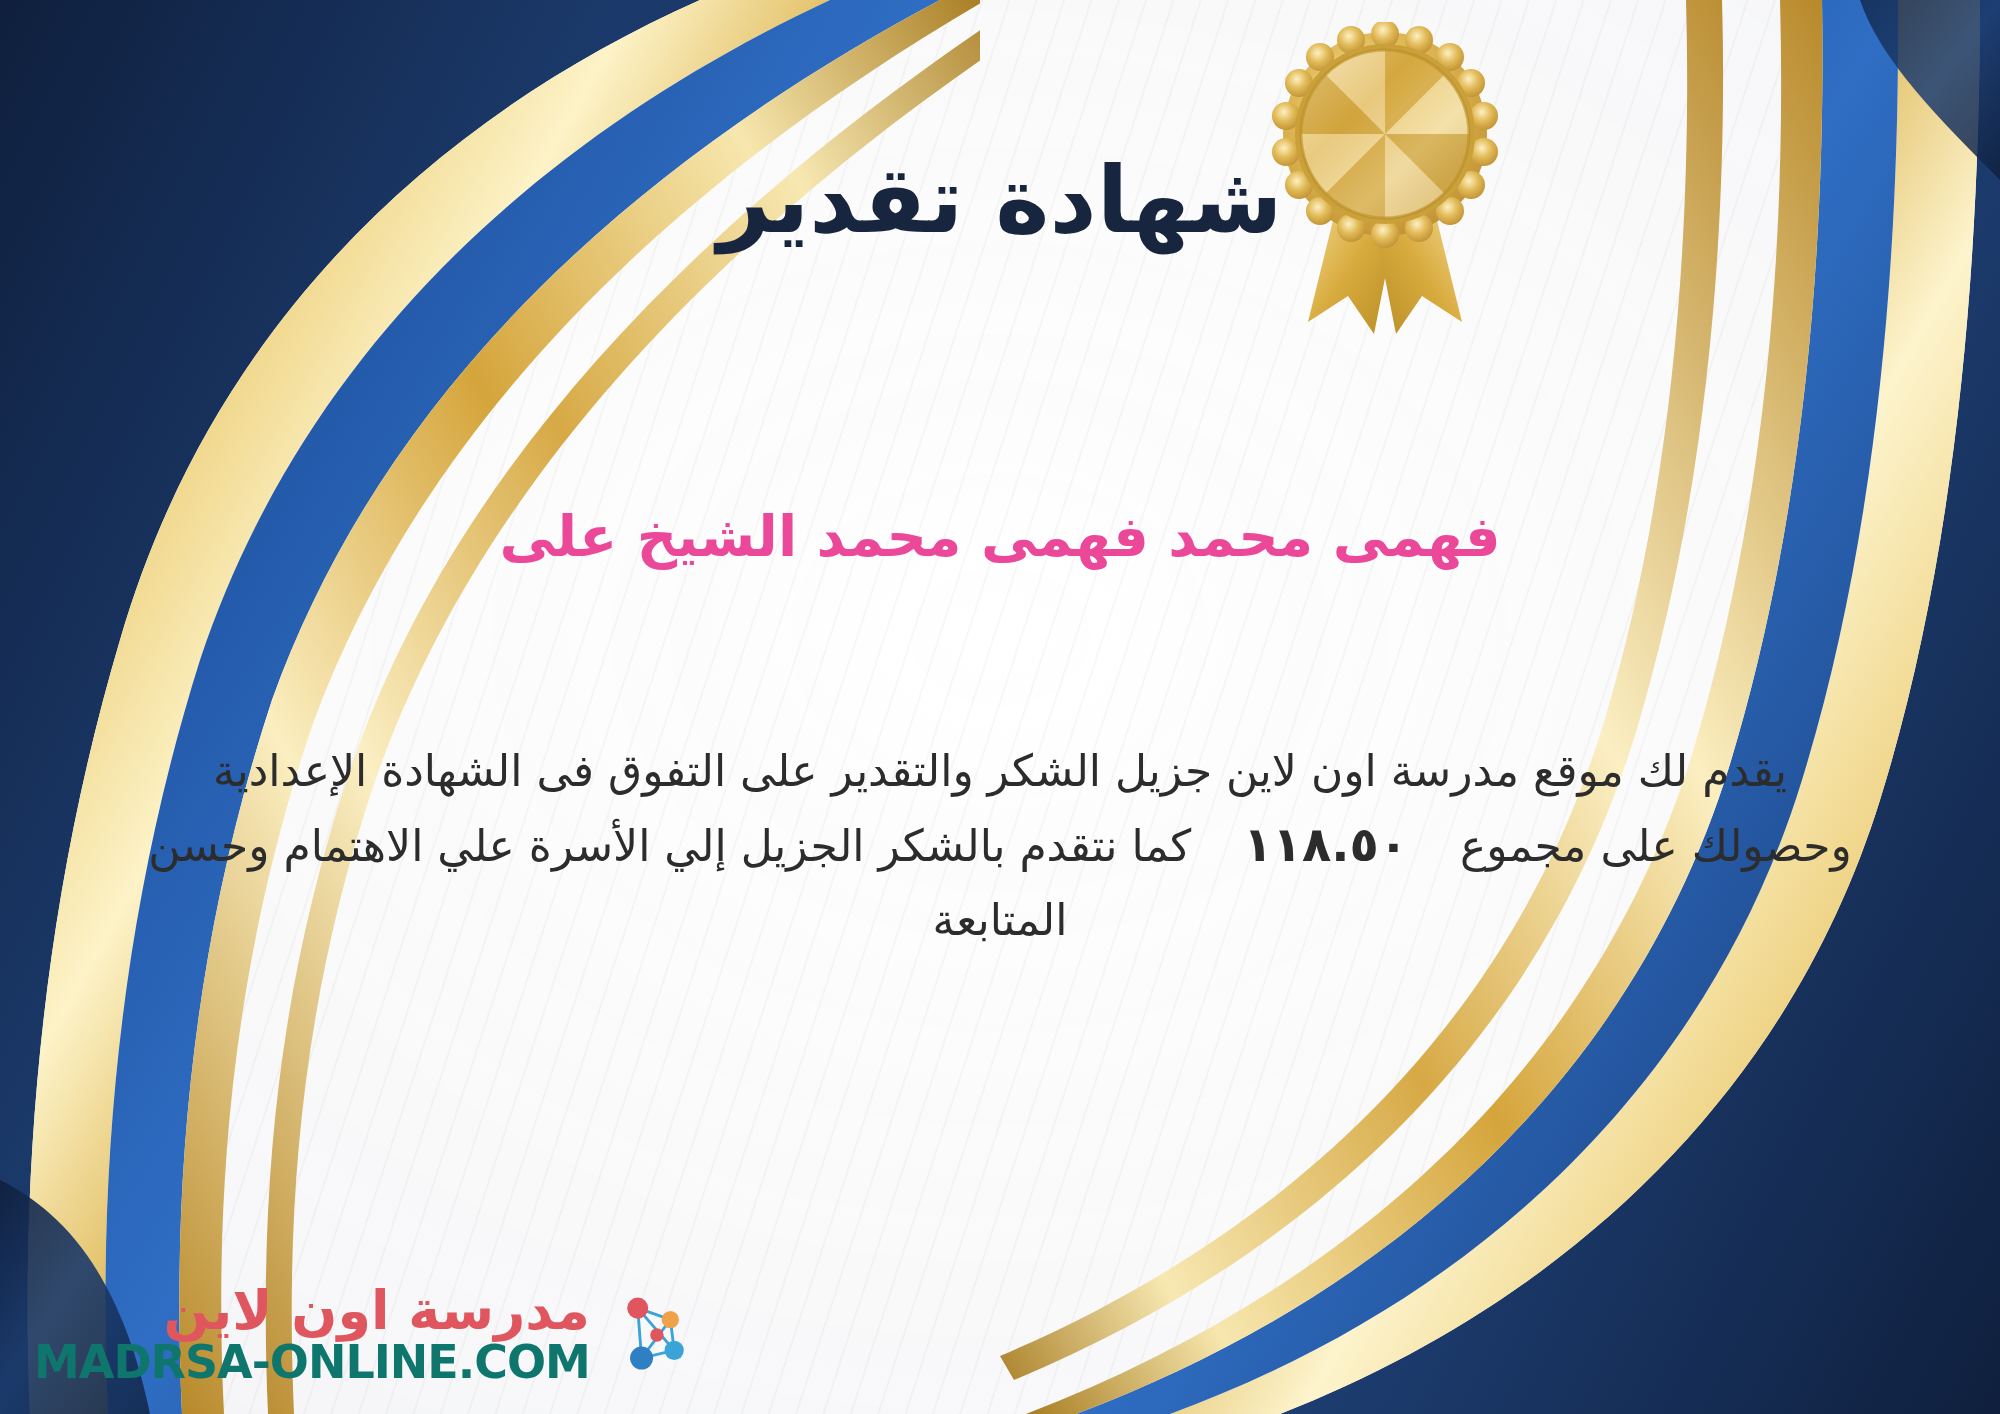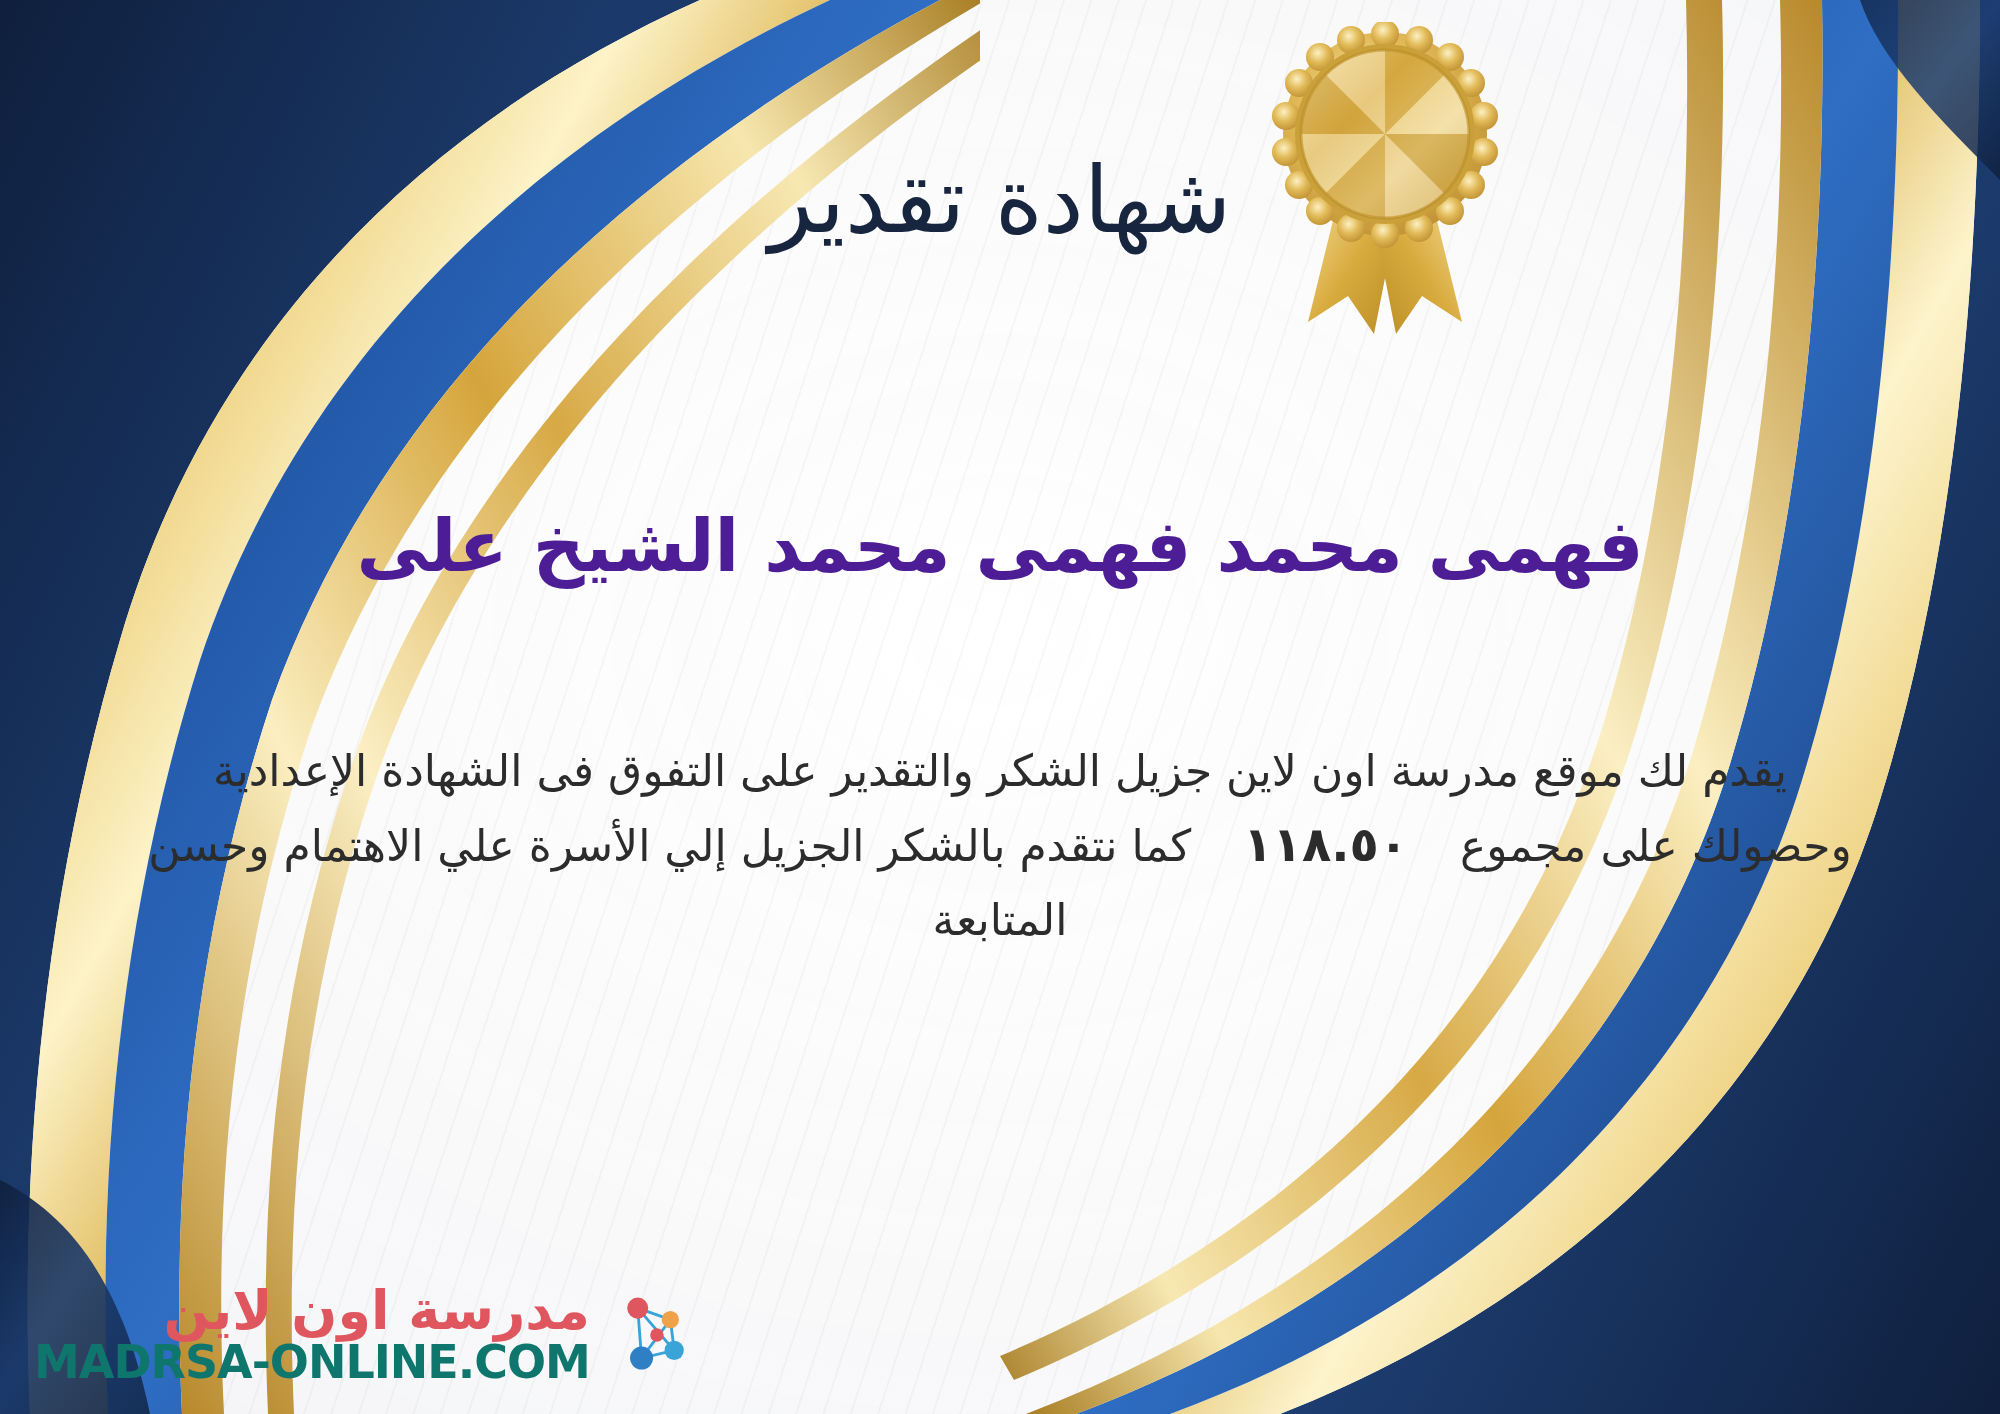--- a/index.html
+++ b/index.html
@@ -61,33 +61,33 @@
     position: absolute;
     inset: 0;
     text-align: center;
   }
   .title {
     position: absolute;
     top: 150px;
     left: 0;
     right: 0;
     font-size: 92px;
-    font-weight: 400;
+    font-weight: 700;
     color: #17253f;
     letter-spacing: 0px;
     line-height: 1.1;
   }
   .student-name {
     position: absolute;
     top: 505px;
     left: 0;
     right: 0;
-    font-size: 72px;
-    font-weight: 700;
-    color: #4c1d95;
+    font-size: 56px;
+    font-weight: 700;
+    color: #ec4899;
     line-height: 1.15;
   }
   .body-text {
     position: absolute;
     top: 735px;
     left: 130px;
     right: 130px;
     font-size: 44px;
     color: #2c2c2c;
     line-height: 1.62;

